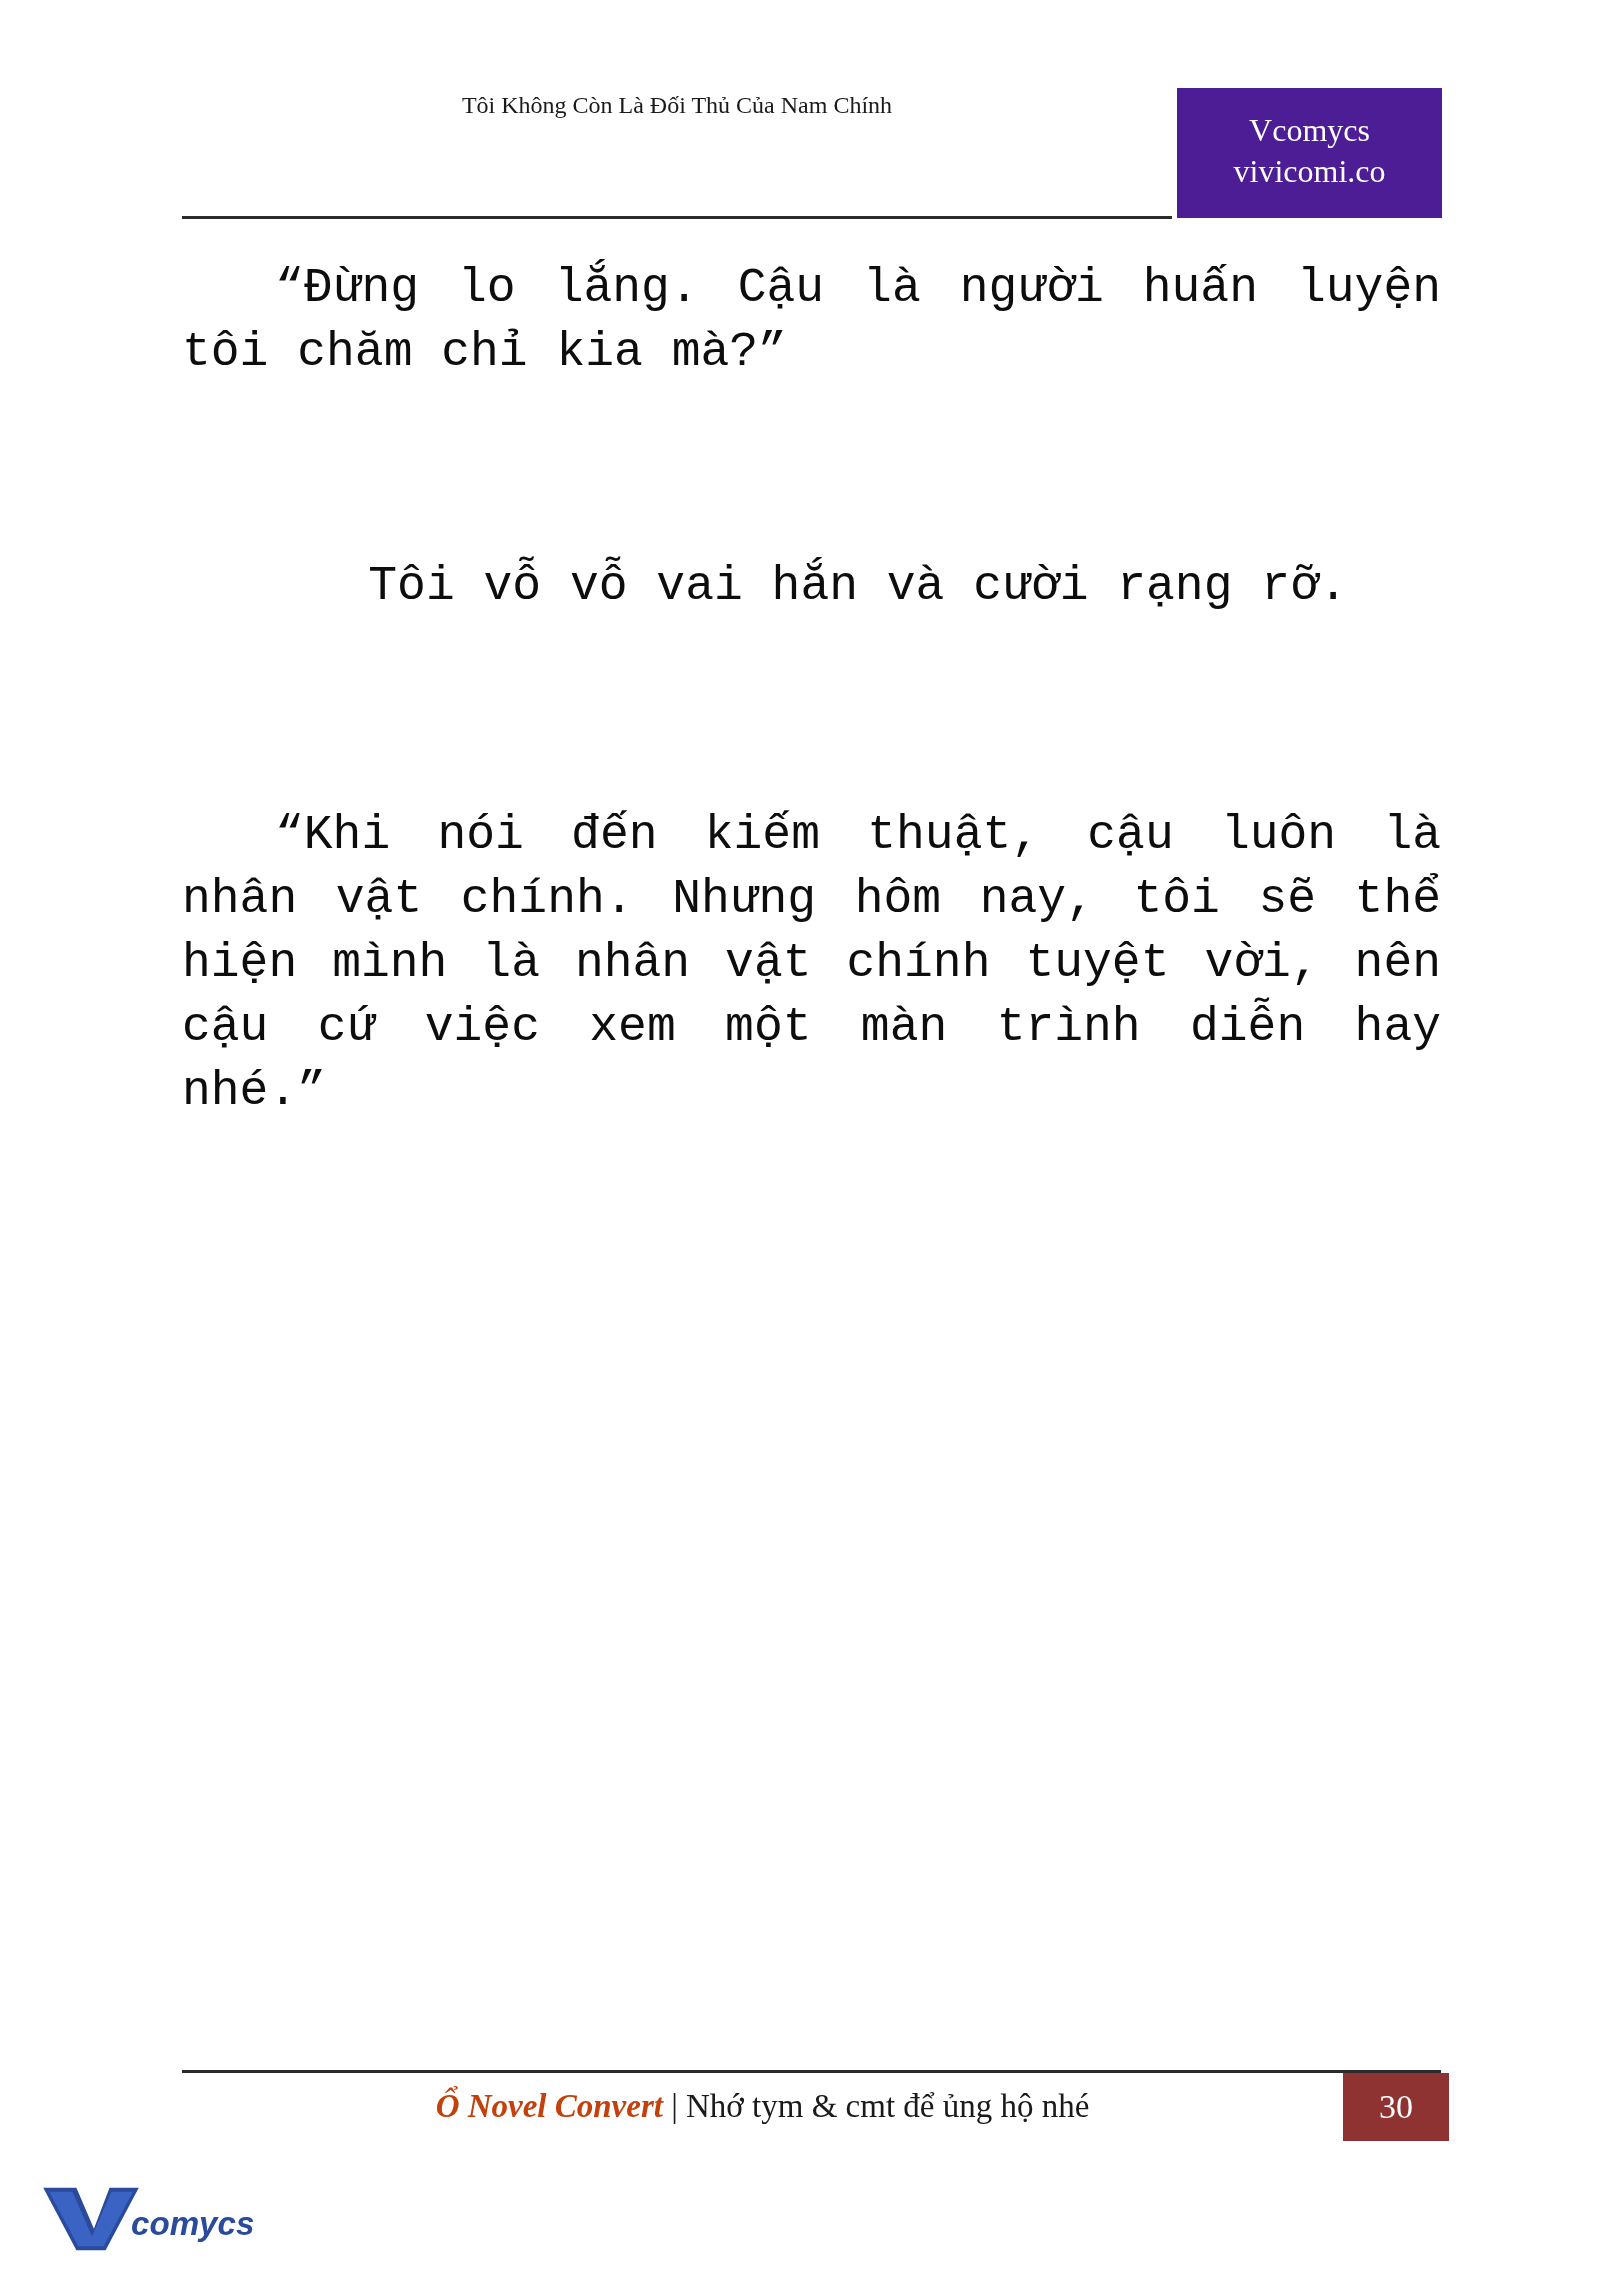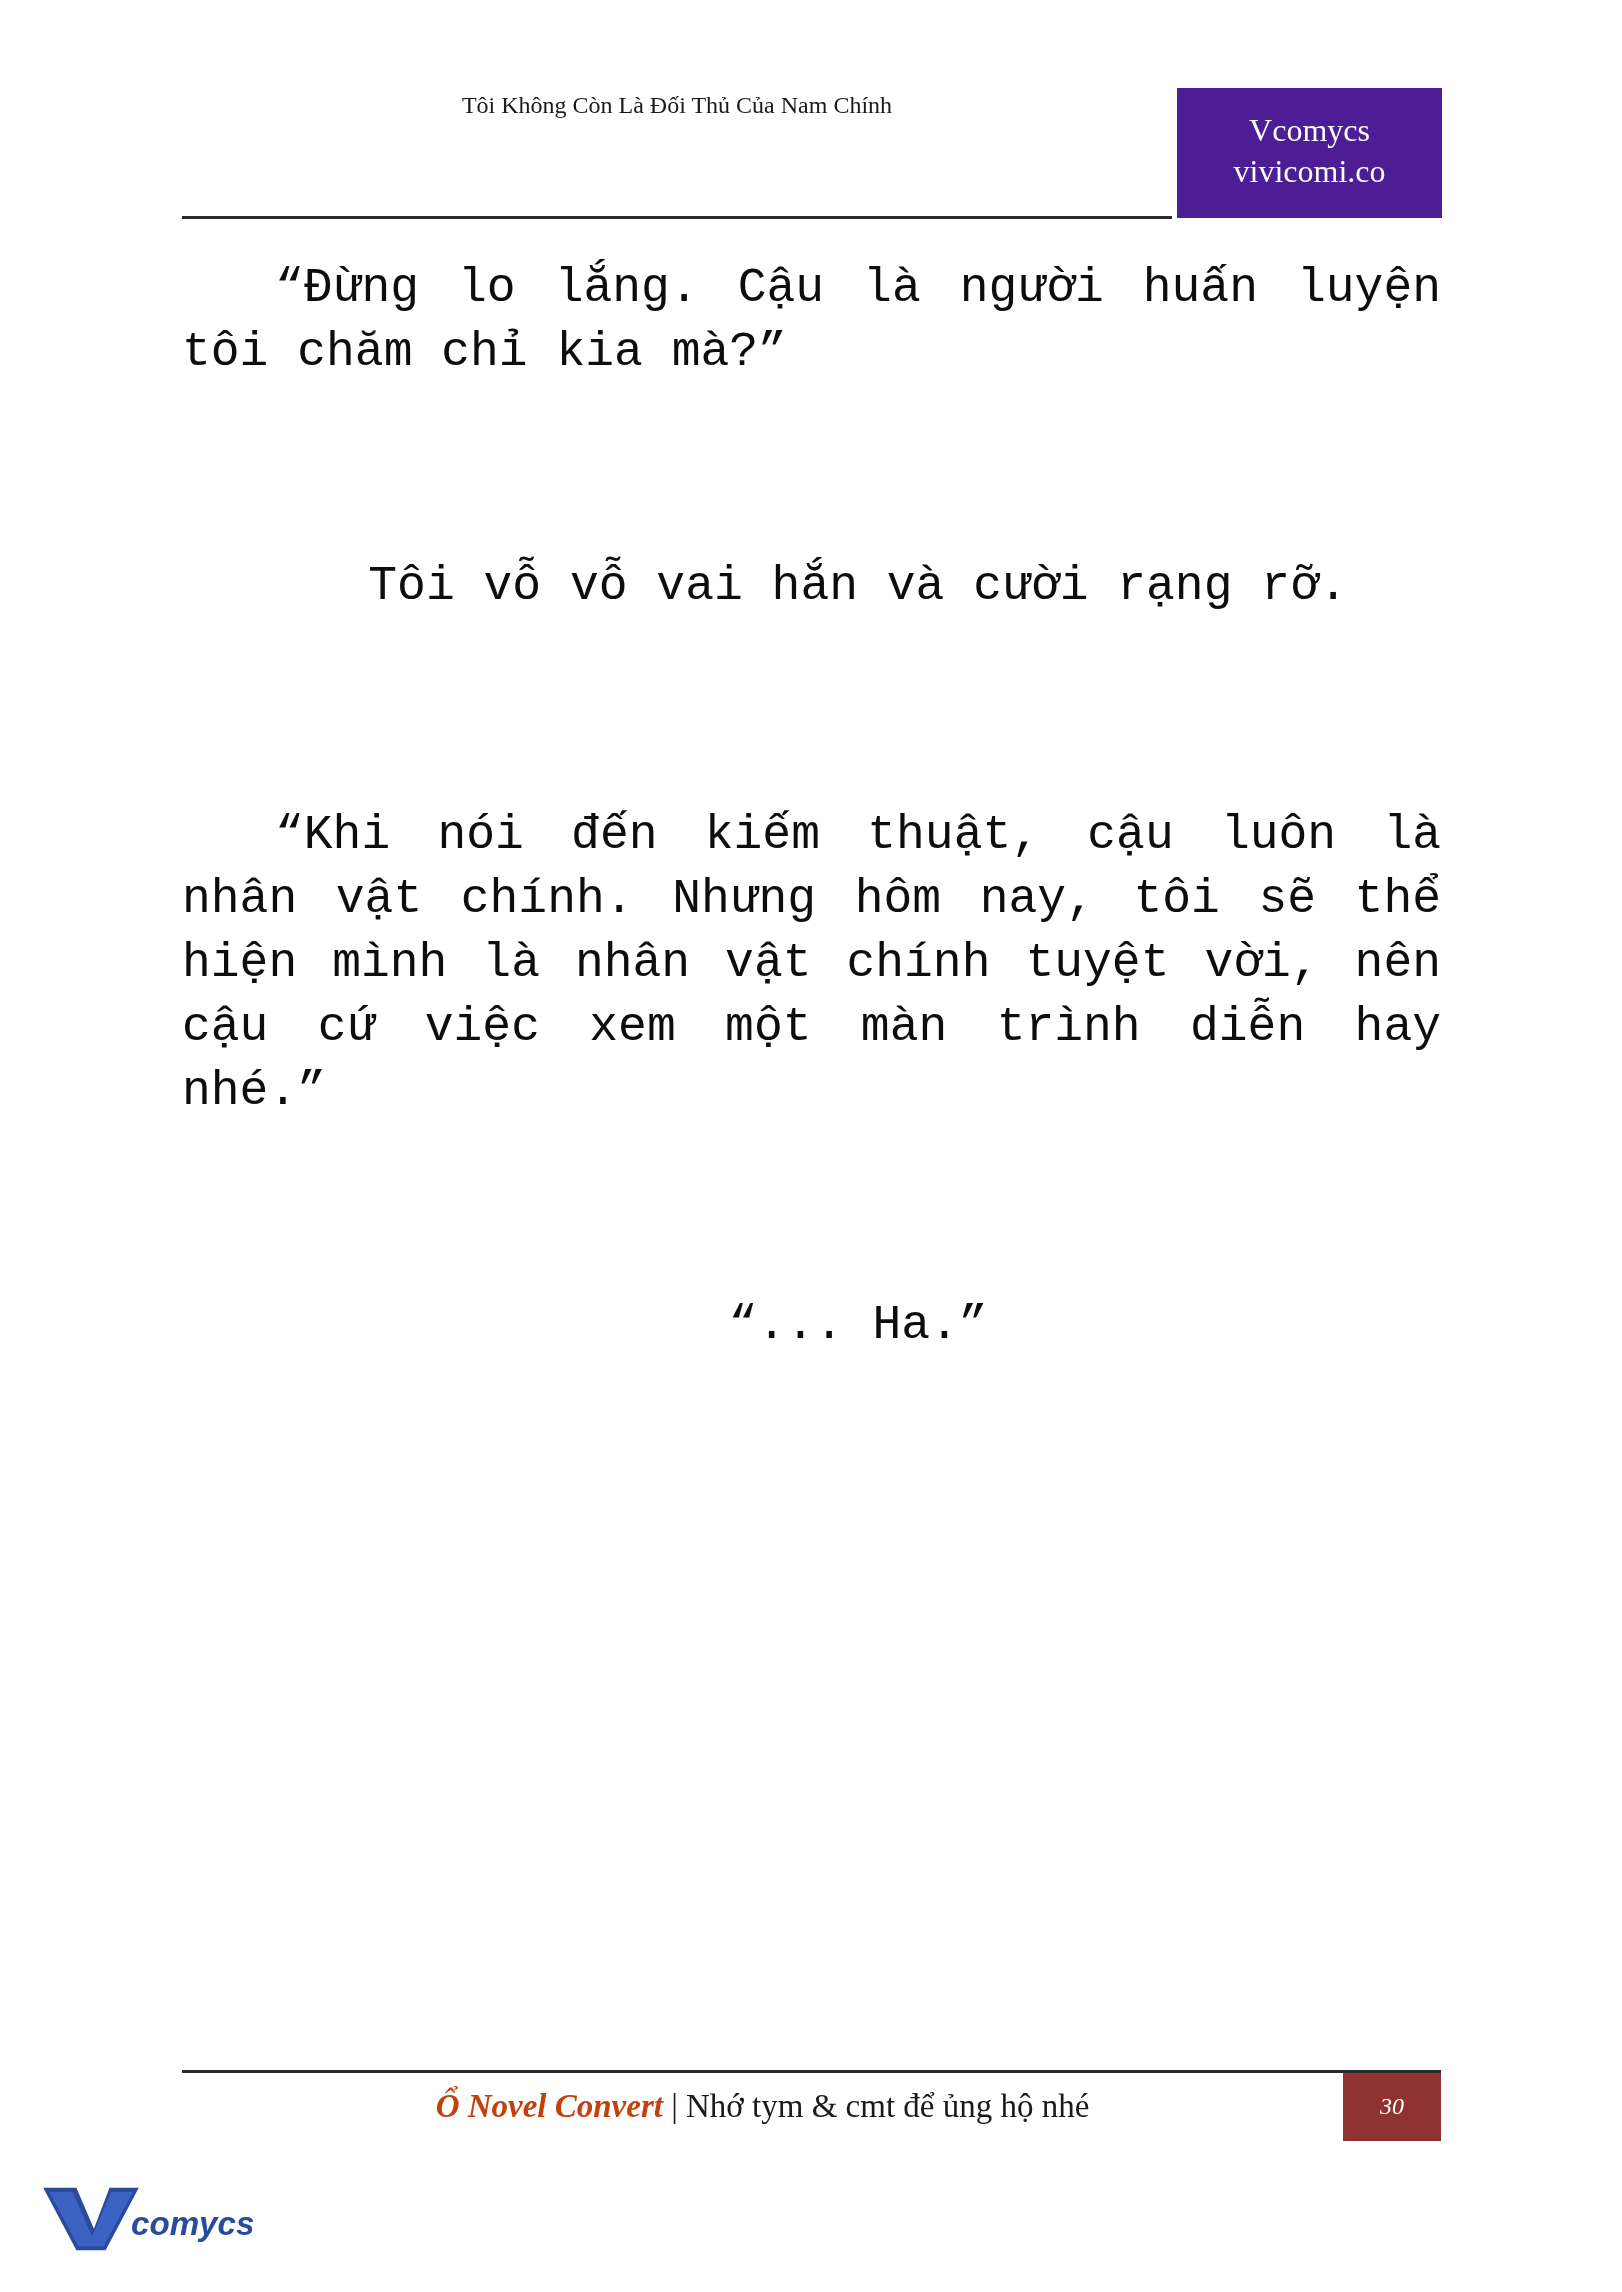--- a/index.html
+++ b/index.html
@@ -128,30 +128,29 @@
   .footer-brand {
     color: #c2410c;
     font-weight: bold;
     font-style: italic;
   }
   .footer-sep { color: #1a1a1a; }
   .footer-pagebox {
     position: absolute;
     left: 1161px;
     top: 0px;
-    width: 98px;
+    width: 106px;
     height: 68px;
     background: #8f3232;
     color: #ffffff;
-    font-size: 24px;
+    font-size: 34px;
     display: flex;
     align-items: center;
     justify-content: center;
     font-family: "Liberation Serif", serif;
-    font-style: italic;
   }
 
   
   .watermark {
     position: absolute;
     left: 37px;
     top: 2178px;
     width: 225px;
     height: 78px;
   }
@@ -173,21 +172,20 @@
     </div>
   </div>
 
   <div class="content">
     <p class="para indent">“Đừng lo lắng. Cậu là người huấn luyện tôi chăm chỉ kia mà?”</p>
     <div class="spacer-lg"></div>
     <p class="para indent nojust">Tôi vỗ vỗ vai hắn và cười rạng rỡ.</p>
     <div class="spacer-xl"></div>
     <p class="para indent">“Khi nói đến kiếm thuật, cậu luôn là nhân vật chính. Nhưng hôm nay, tôi sẽ thể hiện mình là nhân vật chính tuyệt vời, nên cậu cứ việc xem một màn trình diễn hay nhé.”</p>
     <div class="spacer-lg"></div>
-    <p class="para indent nojust">“... Ha.”</p>
   </div>
 
   <div class="footer">
     <div class="footer-rule"></div>
     <div class="footer-inner">
       <div class="footer-center">
         <span class="footer-brand">Ổ Novel Convert</span><span class="footer-sep"> | </span><span>Nhớ tym &amp; cmt để ủng hộ nhé</span>
       </div>
       <div class="footer-pagebox">30</div>
     </div>

